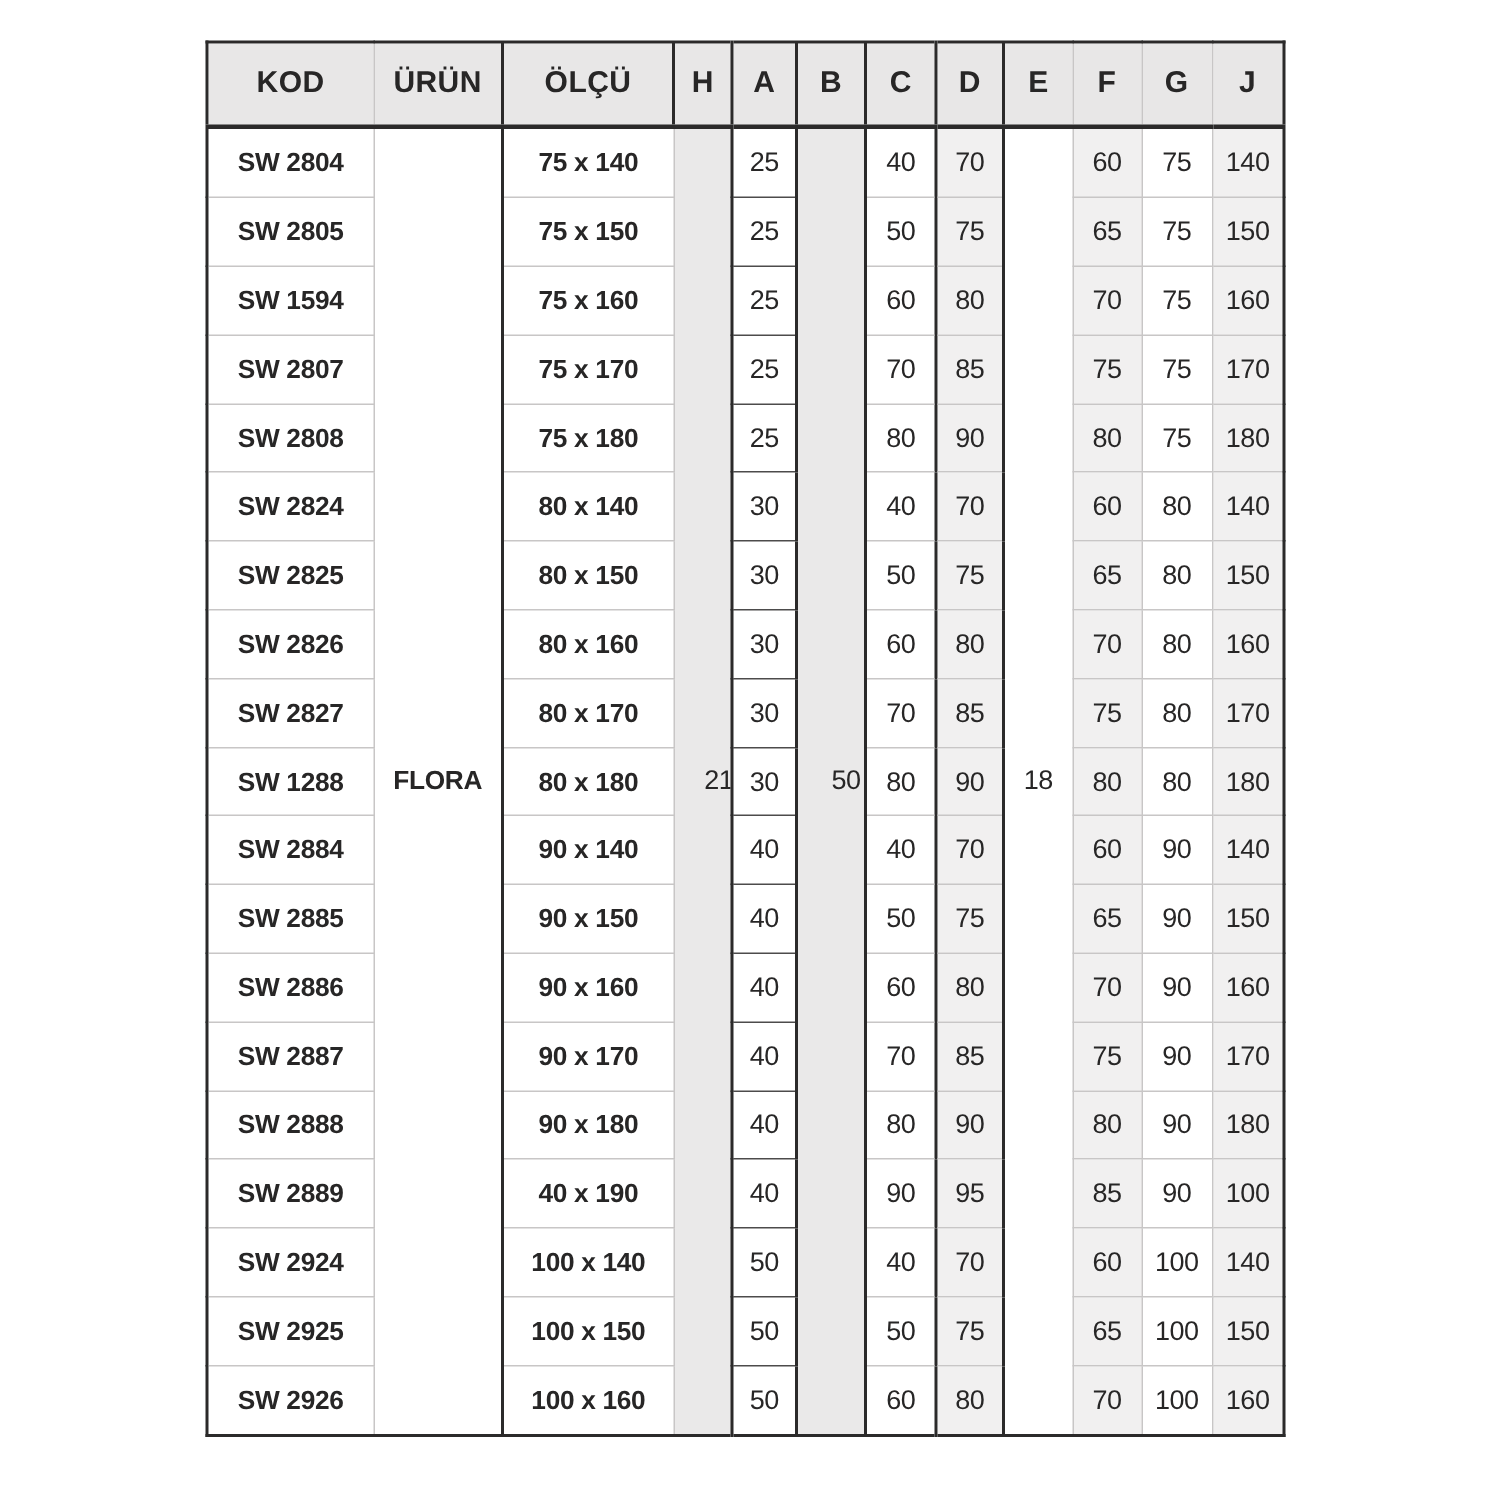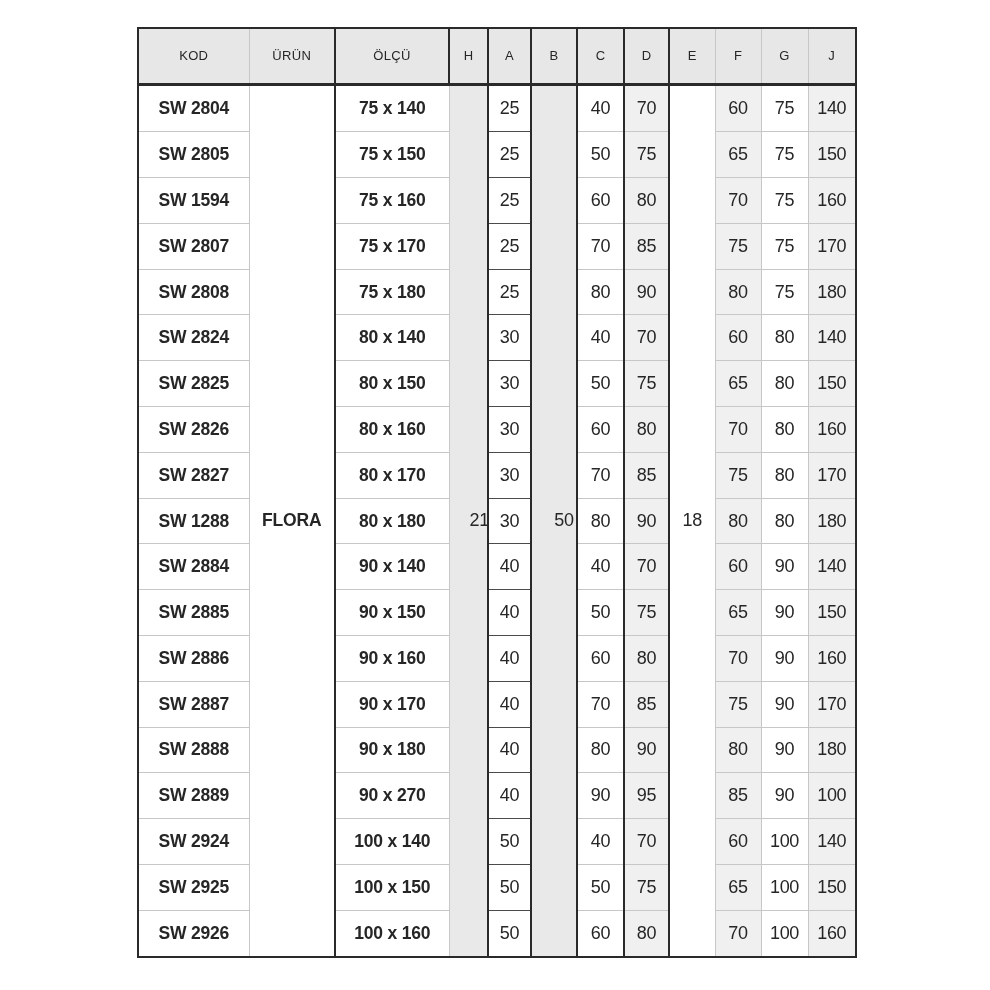--- a/index.html
+++ b/index.html
@@ -24,21 +24,21 @@
     border:2px solid var(--border-dark);
   }
   th,td{
     text-align:center;vertical-align:middle;padding:0;overflow:hidden;
     border-right:1px solid var(--border-light);
     border-bottom:1px solid var(--border-light);
     color:var(--text);
   }
   thead th{
     height:56px;background:var(--header-bg);
-    font-size:13px;font-weight:400;letter-spacing:0.3px;
+    font-size:20px;font-weight:700;letter-spacing:0.3px;
     border-bottom:3px solid var(--border-dark);
   }
   tbody td{font-size:18px;font-weight:400;letter-spacing:-0.3px;}
   tbody td.c-kod, tbody td.c-olcu, tbody td.c-urun{
     font-weight:700;font-size:17.5px;letter-spacing:-0.2px;
   }
   
   th.c-urun, td.c-urun,
   th.c-h,    td.c-h,
   th.c-a,    td.c-a,
@@ -241,21 +241,21 @@
           <td class="c-olcu">90 x 180</td>
           <td class="c-a">40</td>
           <td class="c-c">80</td>
           <td class="c-d">90</td>
           <td class="c-f">80</td>
           <td class="c-g">90</td>
           <td class="c-j">180</td>
         </tr>
         <tr>
           <td class="c-kod">SW 2889</td>
-          <td class="c-olcu">90 x 270</td>
+          <td class="c-olcu">40 x 190</td>
           <td class="c-a">40</td>
           <td class="c-c">90</td>
           <td class="c-d">95</td>
           <td class="c-f">85</td>
           <td class="c-g">90</td>
           <td class="c-j">100</td>
         </tr>
         <tr>
           <td class="c-kod">SW 2924</td>
           <td class="c-olcu">100 x 140</td>

